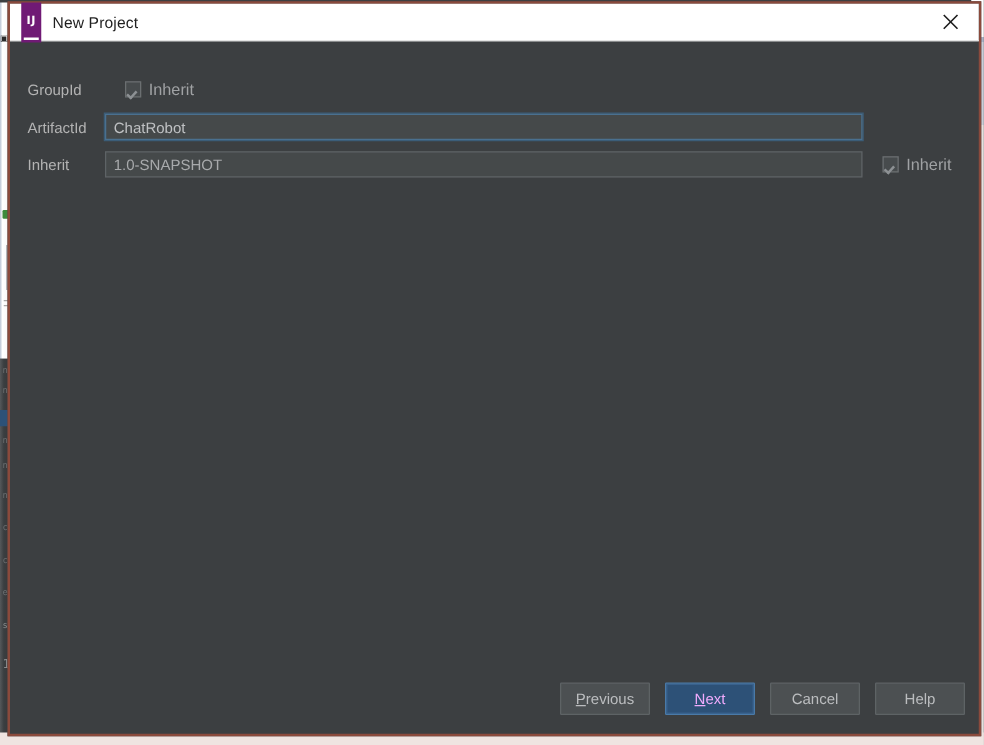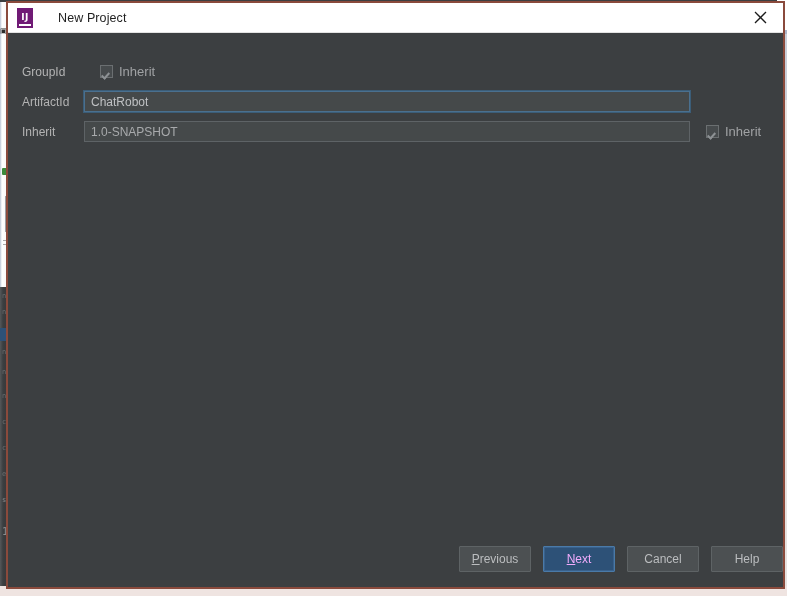--- a/index.html
+++ b/index.html
@@ -112,21 +112,21 @@
   #title-bar {
     height: 29px;
     background: #ffffff;
     display: flex;
     align-items: center;
     flex: none;
     position: relative;
     border-bottom: 1px solid #e3e3e3;
   }
   #app-icon {
-    width: 16px; height: 20px;
+    width: 16px; height: 32px;
     margin-left: 9px;
     background: #701a75;
     color: #ffffff;
     font-family: "DejaVu Sans", sans-serif;
     font-size: 9px;
     font-weight: bold;
     letter-spacing: 0.5px;
     display: flex;
     align-items: center;
     justify-content: center;
@@ -135,21 +135,21 @@
     position: relative;
   }
   #app-icon::after {
     content: "";
     position: absolute;
     left: 2px; bottom: 2px;
     width: 12px; height: 2px;
     background: #ffffff;
   }
   #title-text {
-    margin-left: 25px;
+    margin-left: 9px;
     font-size: 12.5px;
     color: #1f1f1f;
     font-family: "Liberation Sans", sans-serif;
     letter-spacing: 0.1px;
   }
   #close-button {
     position: absolute;
     right: 0px; top: 0px;
     width: 46px; height: 29px;
     display: flex;
@@ -232,20 +232,21 @@
   
   #content-spacer { flex: 1 1 auto; }
 
   
   #footer {
     flex: none;
     height: 56px;
     display: flex;
     align-items: center;
     justify-content: flex-end;
+    padding-right: 11px;
     gap: 12px;
     box-sizing: border-box;
   }
   .dlg-button {
     width: 72px;
     height: 26px;
     box-sizing: border-box;
     background: #4c5052;
     border: 1px solid #5e6365;
     color: #bbbdbf;

